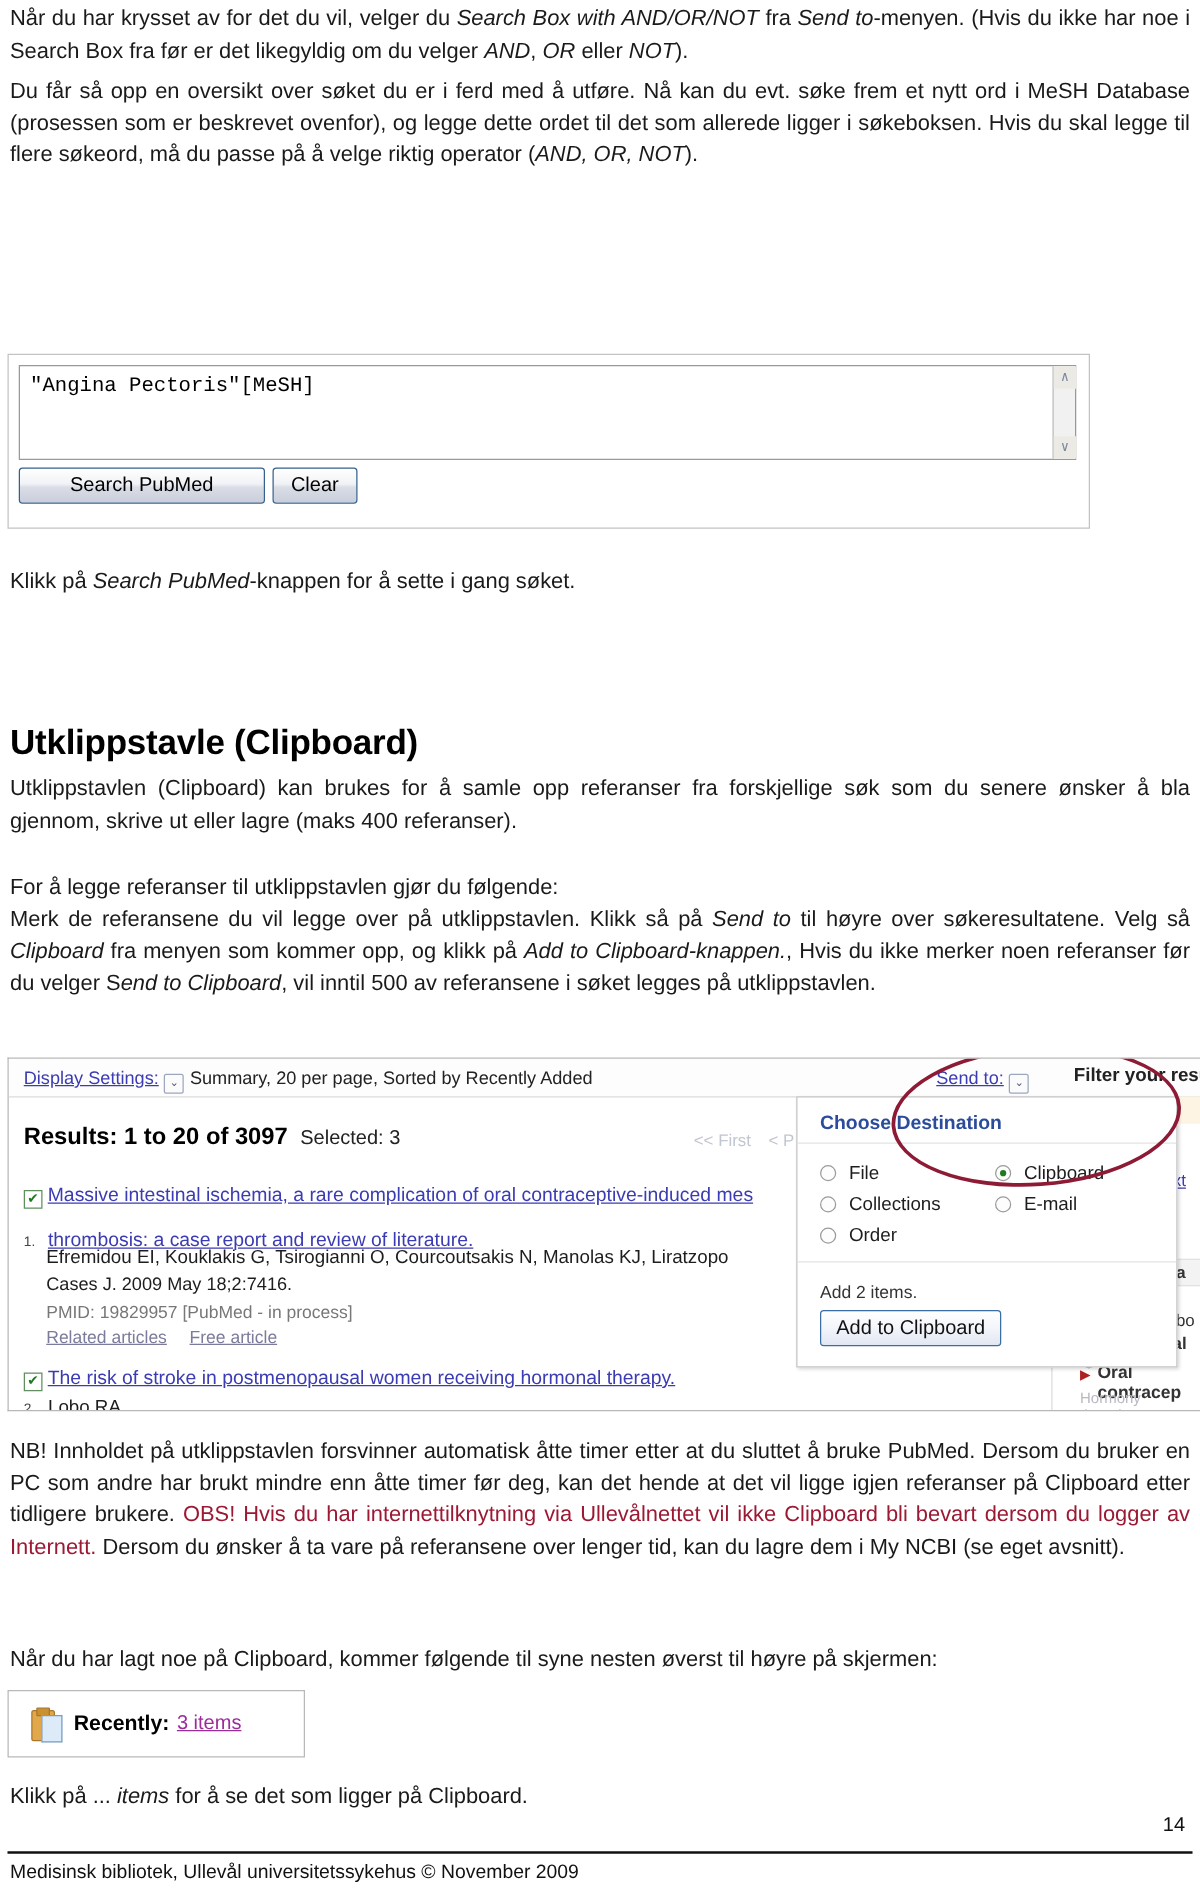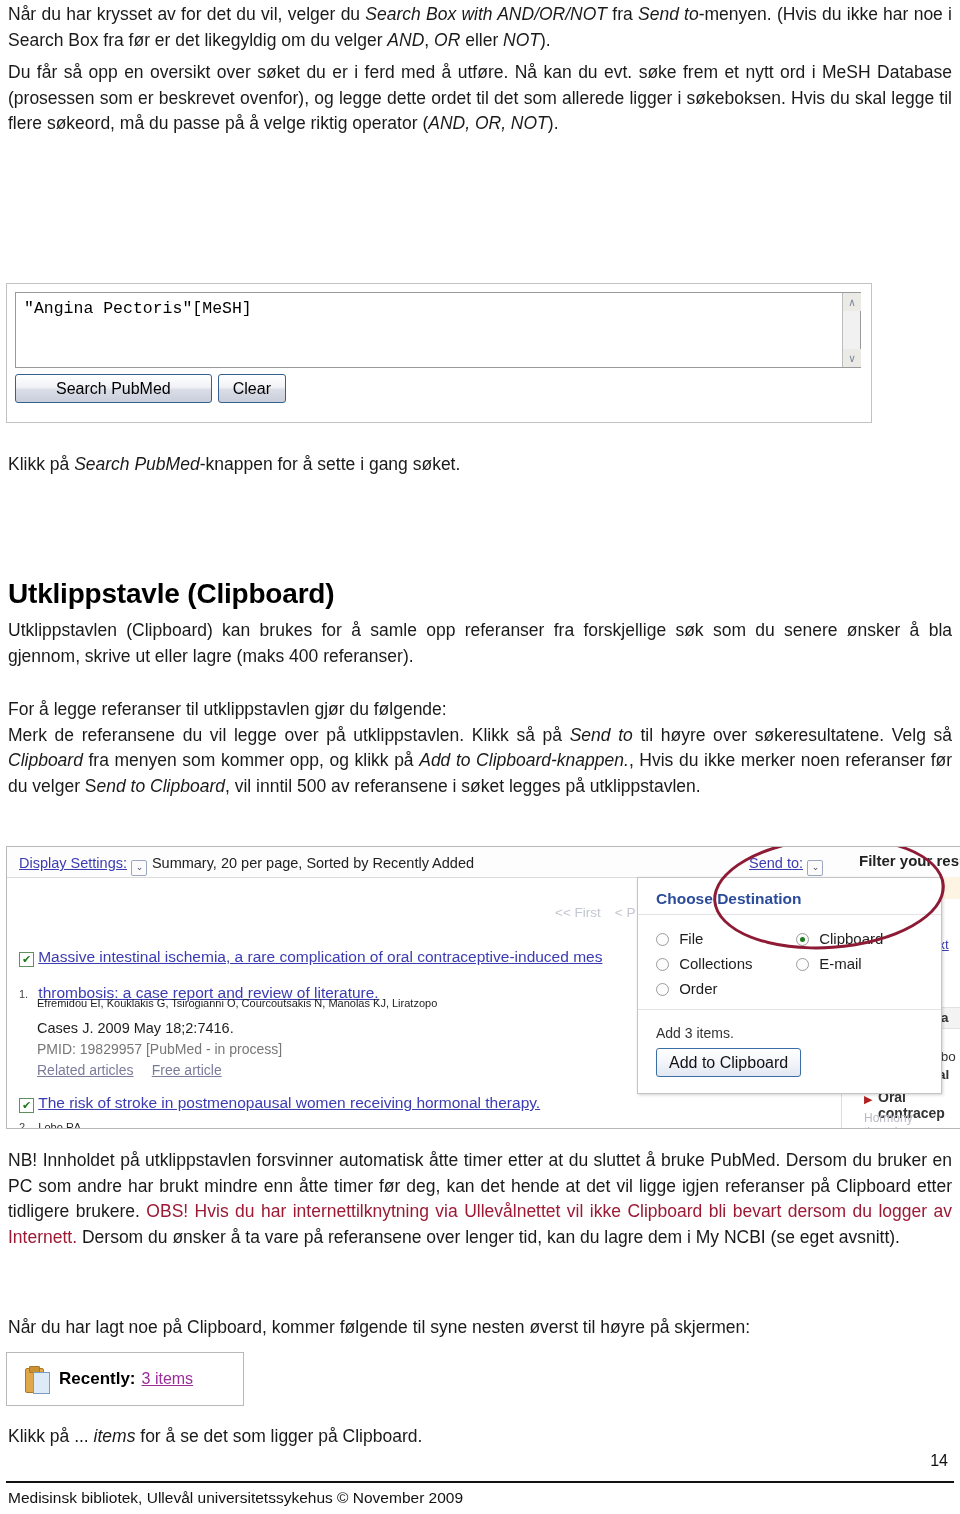--- a/index.html
+++ b/index.html
@@ -178,21 +178,21 @@
     color: #1d7a1d;
     font-size: 11px;
     line-height: 12px;
     text-align: center;
     vertical-align: -1px;
   }
   .pm-num { font-size: 11px; color: #444; }
   .pm-title {
     color: #3b3bb3; text-decoration: underline; font-size: 15.5px;
   }
-  .pm-authors { font-size: 11px; color: #1d1d1d; }
+  .pm-authors { font-size: 15px; color: #1d1d1d; }
   .pm-src { font-size: 14.5px; color: #1d1d1d; }
   .pm-pmid { font-size: 14px; color: #777777; }
   .pm-sublink { font-size: 14px; color: #7b7b9b; text-decoration: underline; }
 
   
   .pm-right {
     position: absolute; right: 0; top: 30px; width: 118px; bottom: 0;
     border-left: 1px solid #dcdcdc;
     font-size: 13.5px;
     color: #333;
@@ -381,20 +381,23 @@
       <span class="pm-plain">Summary, 20 per page, Sorted by Recently Added</span>
     </div>
 
     <div class="pm-sendto">
       <span class="pm-link">Send to:</span>
       <span class="pm-caret">⌄</span>
     </div>
 
     <div class="pm-filter">Filter your results</div>
 
+    <div class="pm-results">
+      <span>Results: 1 to 20 of 3097</span><span class="pm-selected">Selected: 3</span>
+    </div>
 
     <div class="pm-paging">
       <span>&lt;&lt; First</span><span>&lt; P</span>
     </div>
 
     <div class="pm-item" style="top:101px; width:620px;">
       <span class="pm-check">✔</span>
       <span class="pm-title">Massive intestinal ischemia, a rare complication of oral contraceptive-induced mes</span>
     </div>
     <div class="pm-item" style="top:137px; width:620px;">
@@ -455,21 +458,21 @@
       <div class="pop-opt" style="left:158px; top:77px;">
         <span class="radio"></span>
         <span style="margin-left:6px;">E-mail</span>
       </div>
       <div class="pop-opt" style="left:18px; top:102px;text-align:right;">
         <span class="radio"></span>
         <span style="margin-left:6px;">Order</span>
       </div>
 
       <div class="pop-hr" style="top:131px;"></div>
-      <div class="pop-add">Add 3 items.</div>
+      <div class="pop-add">Add 2 items.</div>
       <button class="pop-btn">Add to Clipboard</button>
     </div>
 
     <div class="oval"></div>
   </div>
 
   <div class="body-text b-nb">
     <span>NB! Innholdet på utklippstavlen forsvinner automatisk åtte timer etter at du sluttet å bruke PubMed. Dersom du bruker en PC som andre har brukt mindre enn åtte timer før deg, kan det hende at det vil ligge igjen referanser på Clipboard etter tidligere brukere. </span><span class="maroon">OBS! Hvis du har internettilknytning via Ullevålnettet vil ikke Clipboard bli bevart dersom du logger av Internett.</span><span> Dersom du ønsker å ta vare på referansene over lenger tid, kan du lagre dem i My NCBI (se eget avsnitt).</span>
   </div>
 

